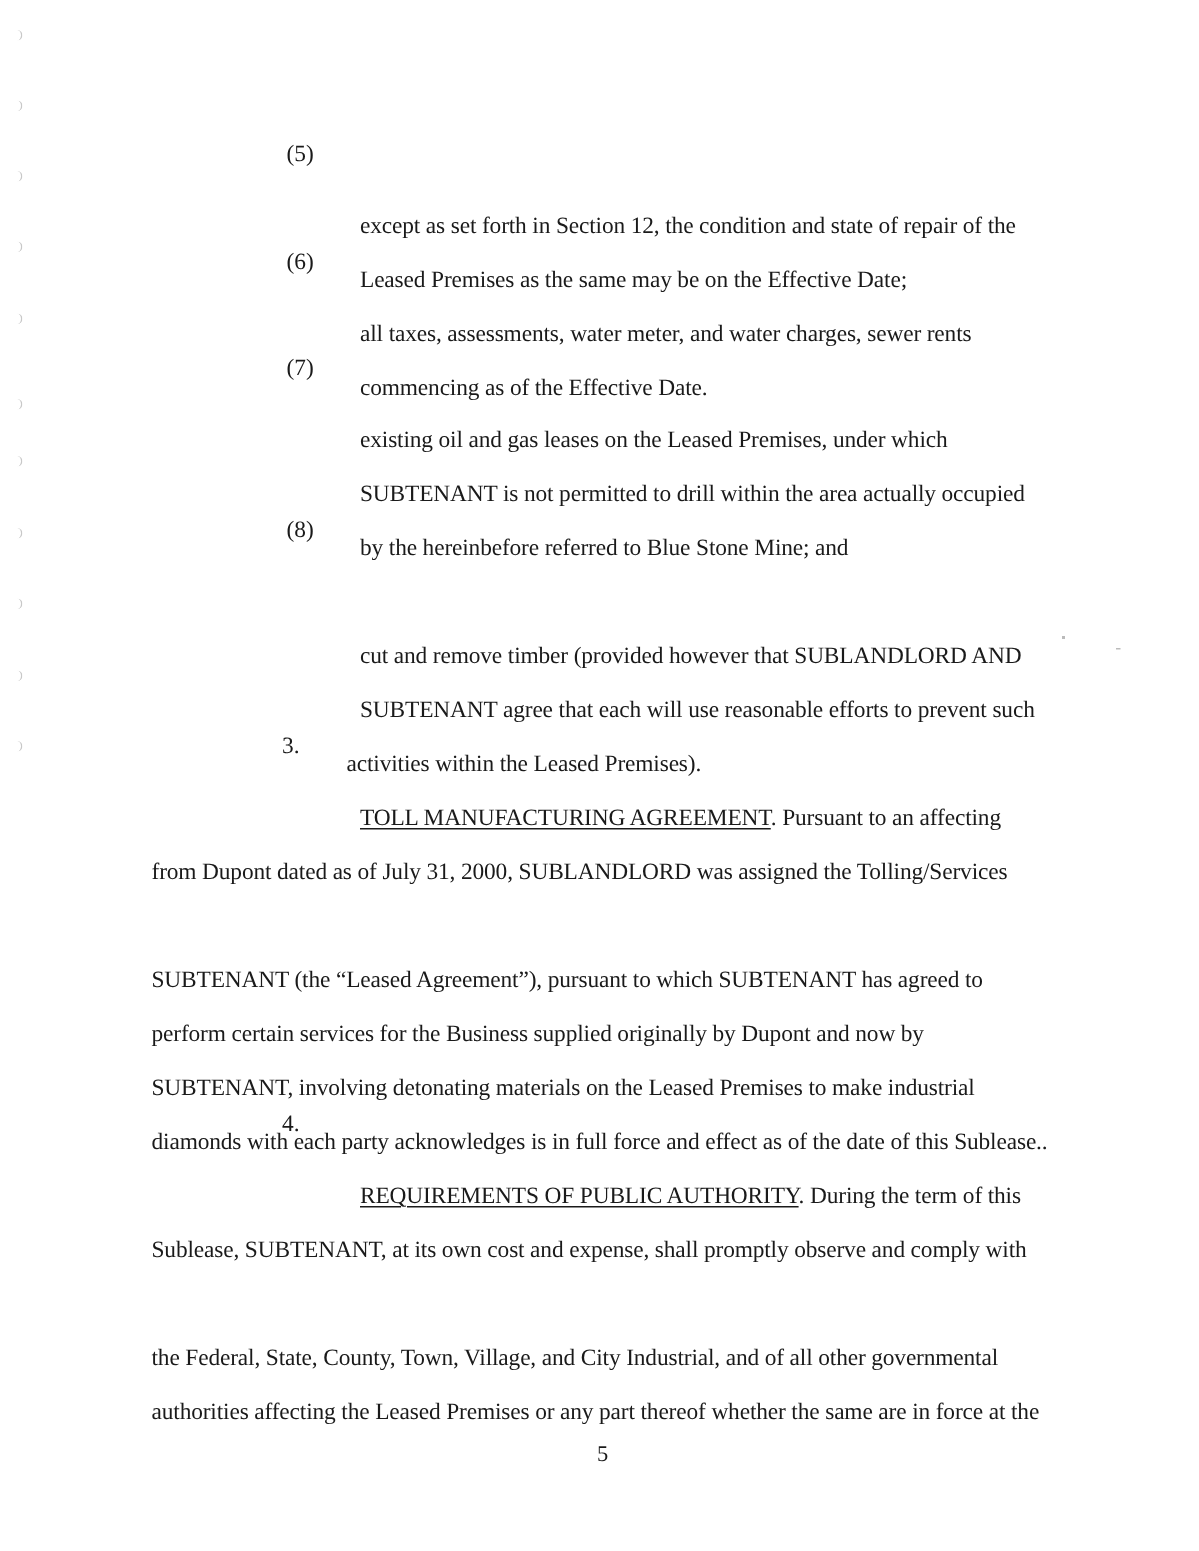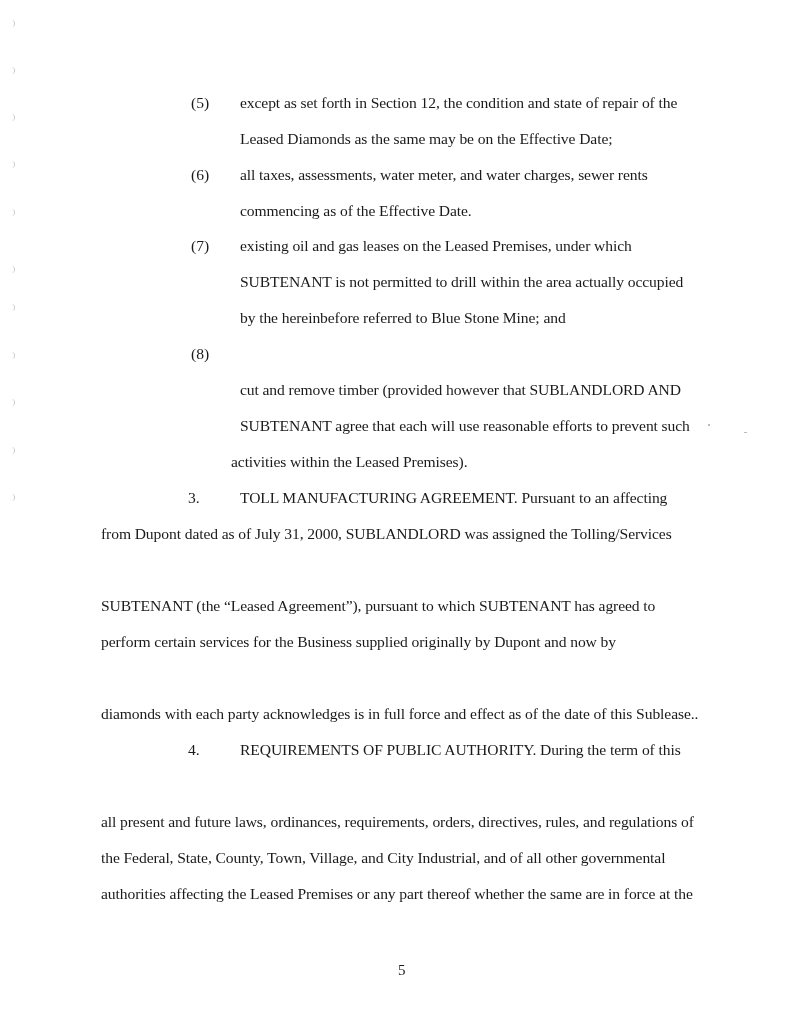--- a/index.html
+++ b/index.html
@@ -1,21 +1,21 @@
 <!DOCTYPE html>
 <html><head>
 <meta charset="utf-8">
 <style>
   html, body { margin: 0; padding: 0; background: #ffffff; }
   body { width: 799px; height: 1034px; position: relative; overflow: hidden;
          font-family: "Liberation Serif", "DejaVu Serif", serif; color: #1a1a1a; }
   .page { position: absolute; left: 0; top: 0; width: 799px; height: 1034px; }
-  .line { position: absolute; font-size: 15.6px; white-space: nowrap; letter-spacing: -0.1px; }
+  .line { position: absolute; font-size: 15.6px; white-space: nowrap; letter-spacing: -0.1px; margin-top: 48px; }
   .num { position: absolute; font-size: 15.6px; }
-  .u { text-underline-offset: 2px; }
+  .u { text-decoration: underline; text-underline-offset: 2px; }
   .mark { position: absolute; left: 10px; width: 4px; height: 7px; border-right: 1.5px solid #c8c8c8;
           border-radius: 0 6px 6px 0; }
   .speck { position: absolute; width: 2px; height: 2px; background: #bbb; }
   .pagenum { position: absolute; left: 398px; top: 962px; font-size: 15px; }
 </style>
 </head>
 <body>
 
 <div class="page">
 
@@ -28,43 +28,44 @@
   <div class="mark" style="top:304px"></div>
   <div class="mark" style="top:352px"></div>
   <div class="mark" style="top:399px"></div>
   <div class="mark" style="top:447px"></div>
   <div class="mark" style="top:494px"></div>
   <div class="speck" style="left:708px;top:424px"></div>
   <div class="speck" style="left:744px;top:432px;width:3px;height:1px"></div>
 
   <div class="num" style="left:191px;top:94px">(5)</div>
   <div class="line" style="left:240px;top:94px">except as set forth in Section 12, the condition and state of repair of the</div>
-  <div class="line" style="left:240px;top:130px">Leased Diamonds as the same may be on the Effective Date;</div>
+  <div class="line" style="left:240px;top:130px">Leased Premises as the same may be on the Effective Date;</div>
 
   <div class="num" style="left:191px;top:166px">(6)</div>
   <div class="line" style="left:240px;top:166px">all taxes, assessments, water meter, and water charges, sewer rents</div>
   <div class="line" style="left:240px;top:202px">commencing as of the Effective Date.</div>
 
   <div class="num" style="left:191px;top:237px">(7)</div>
   <div class="line" style="left:240px;top:237px">existing oil and gas leases on the Leased Premises, under which</div>
   <div class="line" style="left:240px;top:273px">SUBTENANT is not permitted to drill within the area actually occupied</div>
   <div class="line" style="left:240px;top:309px">by the hereinbefore referred to Blue Stone Mine; and</div>
 
   <div class="num" style="left:191px;top:345px">(8)</div>
   <div class="line" style="left:240px;top:381px">cut and remove timber (provided however that SUBLANDLORD AND</div>
   <div class="line" style="left:240px;top:417px">SUBTENANT agree that each will use reasonable efforts to prevent such</div>
   <div class="line" style="left:231px;top:453px">activities within the Leased Premises).</div>
 
   <div class="num" style="left:188px;top:489px">3.</div>
   <div class="line" style="left:240px;top:489px"><span class="u">TOLL MANUFACTURING AGREEMENT</span><span>.  Pursuant to an affecting</span></div>
   <div class="line" style="left:101px;top:525px">from Dupont dated as of July 31, 2000, SUBLANDLORD was assigned the Tolling/Services</div>
   <div class="line" style="left:101px;top:597px">SUBTENANT (the “Leased Agreement”), pursuant to which SUBTENANT has agreed to</div>
   <div class="line" style="left:101px;top:633px">perform certain services for the Business supplied originally by Dupont and now by</div>
+  <div class="line" style="left:101px;top:669px">SUBTENANT, involving detonating materials on the Leased Premises to make industrial</div>
   <div class="line" style="left:101px;top:705px">diamonds with each party acknowledges is in full force and effect as of the date of this Sublease..</div>
 
   <div class="num" style="left:188px;top:741px">4.</div>
   <div class="line" style="left:240px;top:741px"><span class="u">REQUIREMENTS OF PUBLIC AUTHORITY</span><span>.  During the term of this</span></div>
-  <div class="line" style="left:101px;top:813px">all present and future laws, ordinances, requirements, orders, directives, rules, and regulations of</div>
+  <div class="line" style="left:101px;top:777px">Sublease, SUBTENANT, at its own cost and expense, shall promptly observe and comply with</div>
   <div class="line" style="left:101px;top:849px">the Federal, State, County, Town, Village, and City Industrial, and of all other governmental</div>
   <div class="line" style="left:101px;top:885px">authorities affecting the Leased Premises or any part thereof whether the same are in force at the</div>
 
   <div class="pagenum">5</div>
 </div>
 
 </body></html>

